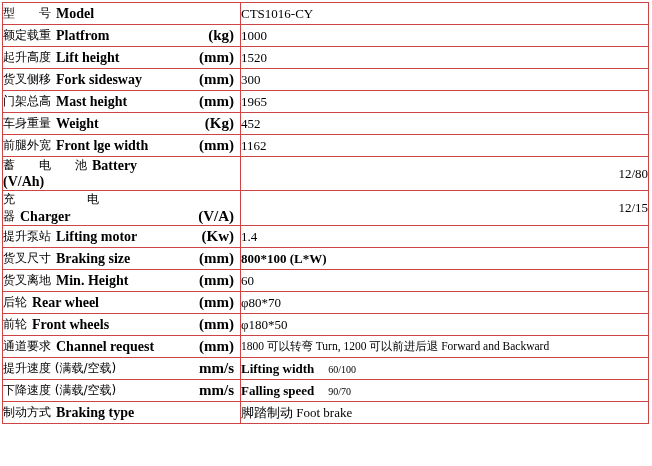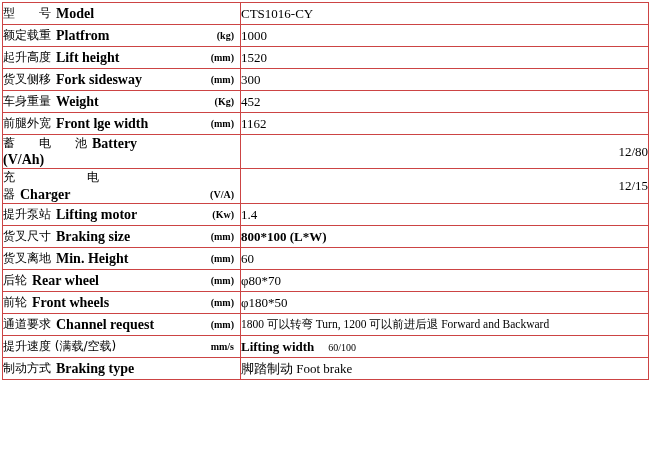--- a/index.html
+++ b/index.html
@@ -52,21 +52,21 @@
   }
   .lbl-en {
     font-family: "Liberation Serif", serif;
     font-size: 14px;
     font-weight: bold;
     white-space: nowrap;
     margin-left: 5px;
   }
   .lbl-unit {
     font-family: "Liberation Serif", serif;
-    font-size: 10px;
+    font-size: 15px;
     font-weight: bold;
     white-space: nowrap;
     margin-left: auto;
     padding-right: 6px;
   }
   .lbl-unit.tight {
     margin-left: 6px;
     padding-right: 0;
   }
   .val-bold {
@@ -130,20 +130,30 @@
       <td class="cell-label">
         <div class="lbl-row">
           <span class="lbl-cn">货叉侧移</span>
           <span class="lbl-en">Fork sidesway</span>
           <span class="lbl-unit">(mm)</span>
         </div>
       </td>
       <td class="cell-value">300</td>
     </tr>
 
+    <tr>
+      <td class="cell-label">
+        <div class="lbl-row">
+          <span class="lbl-cn">门架总高</span>
+          <span class="lbl-en">Mast height</span>
+          <span class="lbl-unit">(mm)</span>
+        </div>
+      </td>
+      <td class="cell-value">1965</td>
+    </tr>
 
     <tr>
       <td class="cell-label">
         <div class="lbl-row">
           <span class="lbl-cn">车身重量</span>
           <span class="lbl-en">Weight</span>
           <span class="lbl-unit">(Kg)</span>
         </div>
       </td>
       <td class="cell-value">452</td>
@@ -259,20 +269,31 @@
         <div class="lbl-row">
           <span class="lbl-cn">提升速度 (满载/空载)</span>
           <span class="lbl-unit">mm/s</span>
         </div>
       </td>
       <td class="cell-value">
         <span class="val-bold">Lifting width</span><span class="val-sub">60/100</span>
       </td>
     </tr>
 
+    <tr>
+      <td class="cell-label">
+        <div class="lbl-row">
+          <span class="lbl-cn">下降速度 (满载/空载)</span>
+          <span class="lbl-unit">mm/s</span>
+        </div>
+      </td>
+      <td class="cell-value">
+        <span class="val-bold">Falling speed</span><span class="val-sub">90/70</span>
+      </td>
+    </tr>
 
     <tr>
       <td class="cell-label">
         <div class="lbl-row">
           <span class="lbl-cn">制动方式</span>
           <span class="lbl-en">Braking type</span>
           <span class="lbl-unit"></span>
         </div>
       </td>
       <td class="cell-value">脚踏制动 Foot brake</td>

